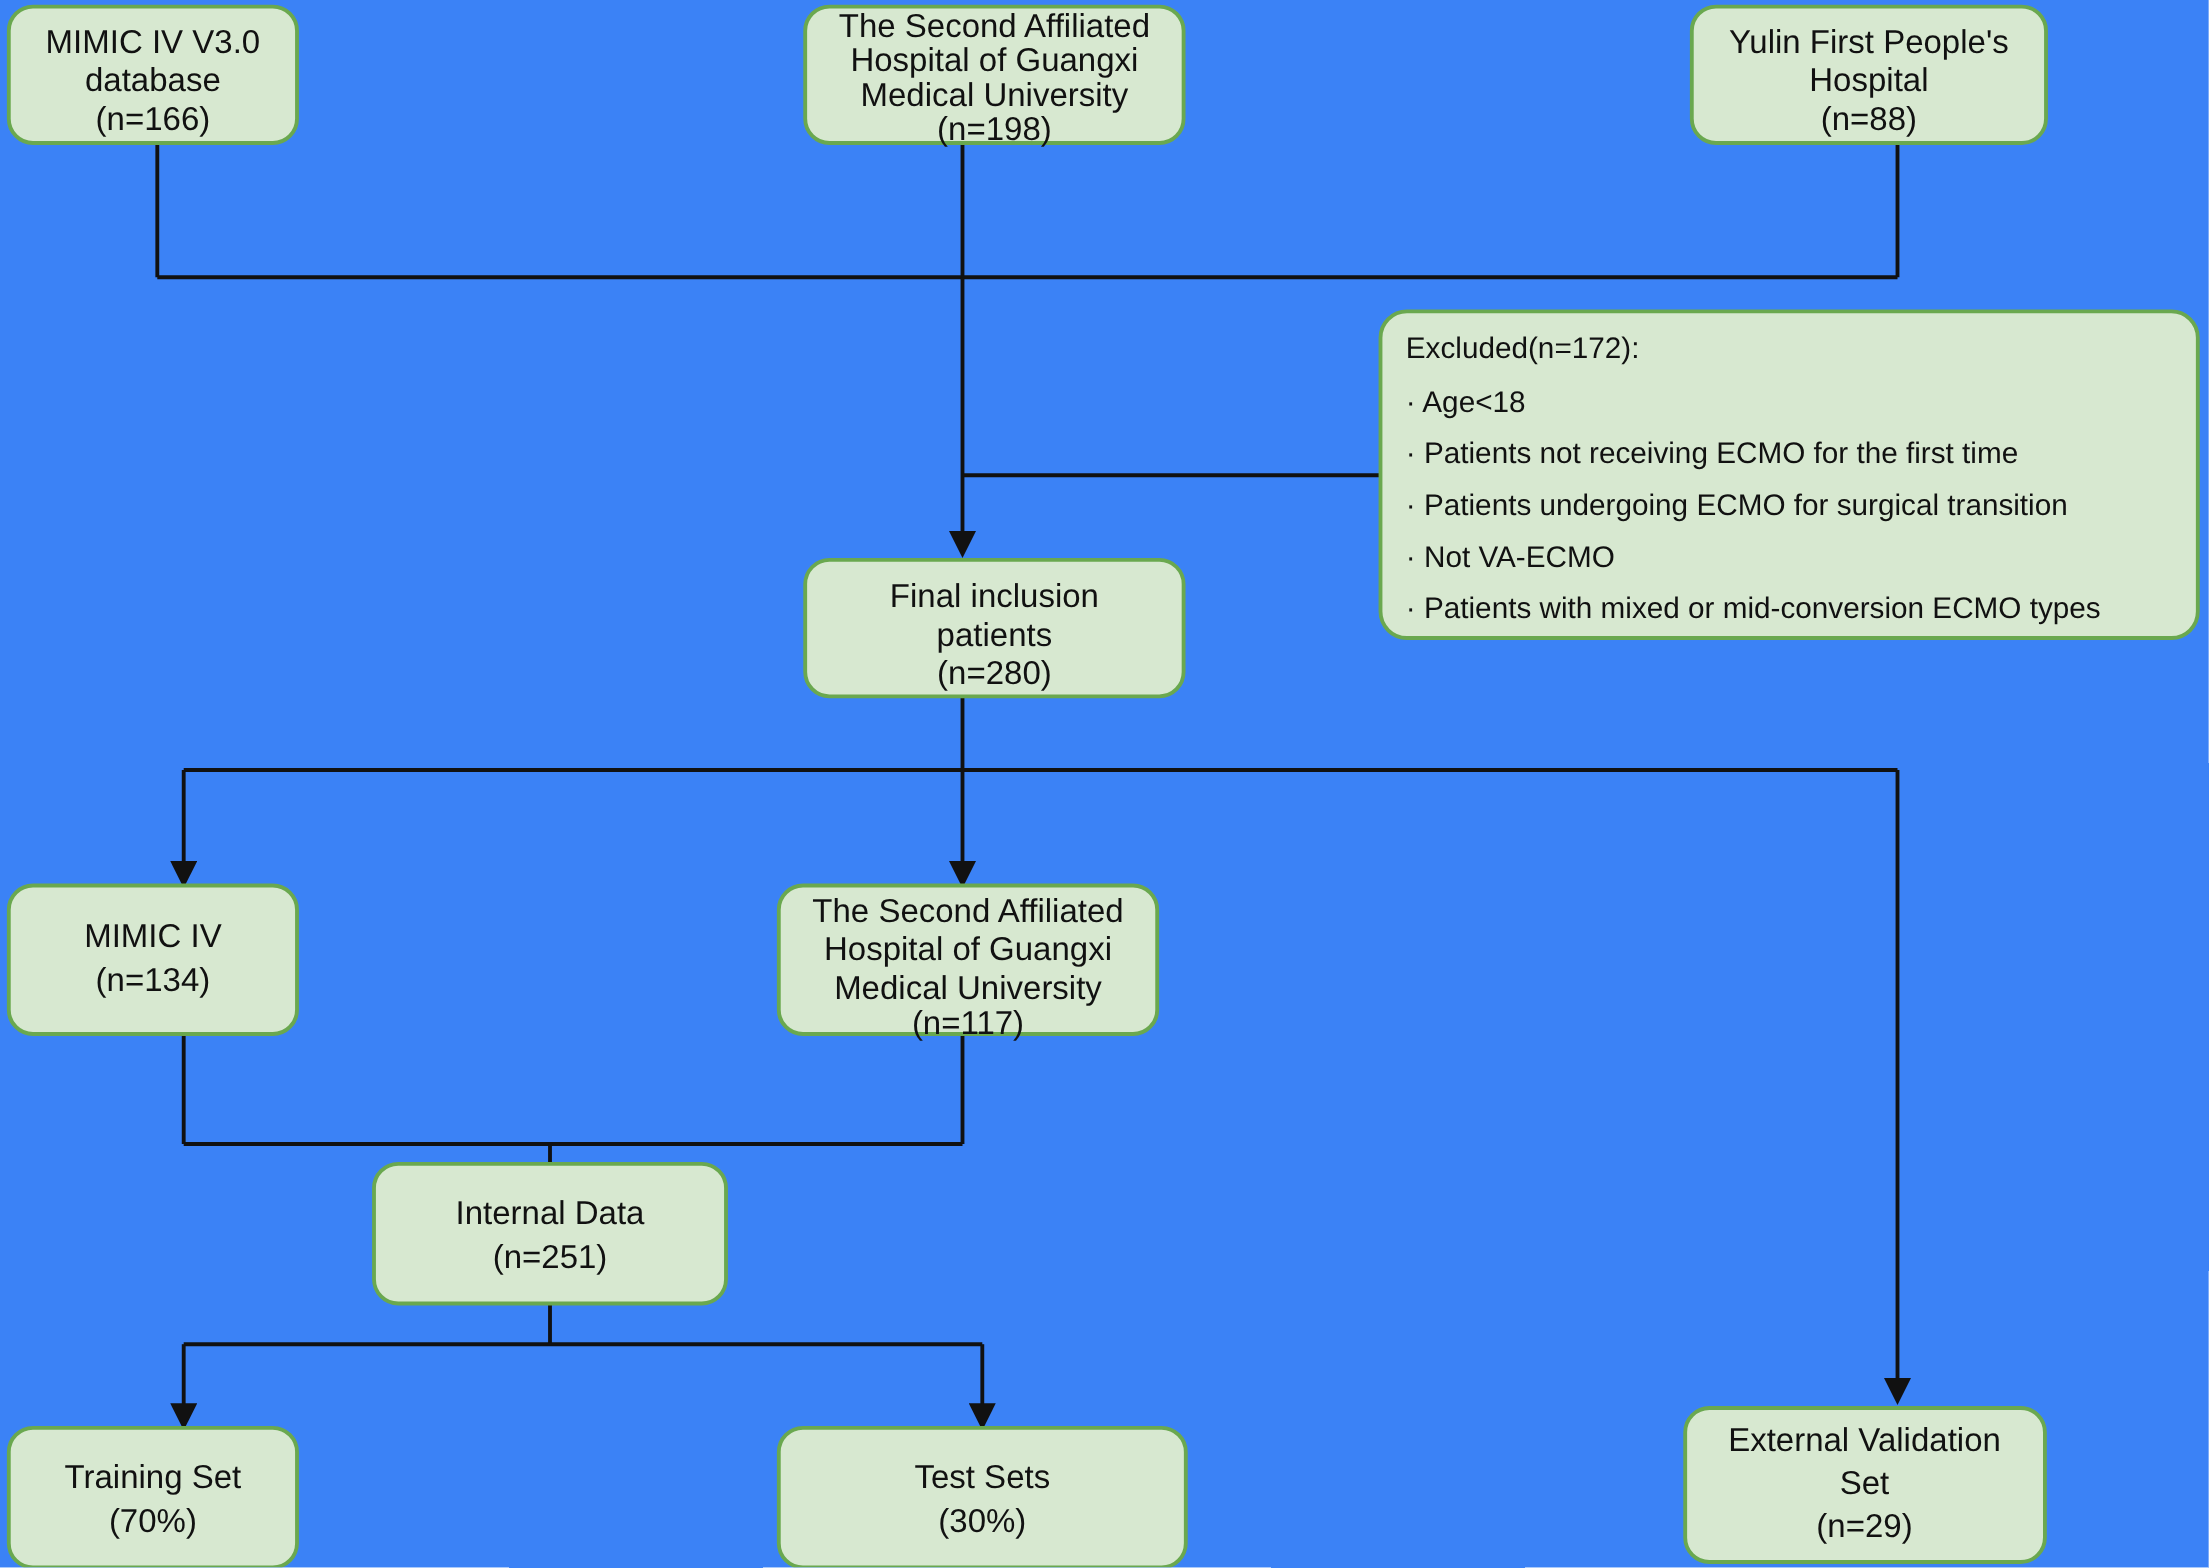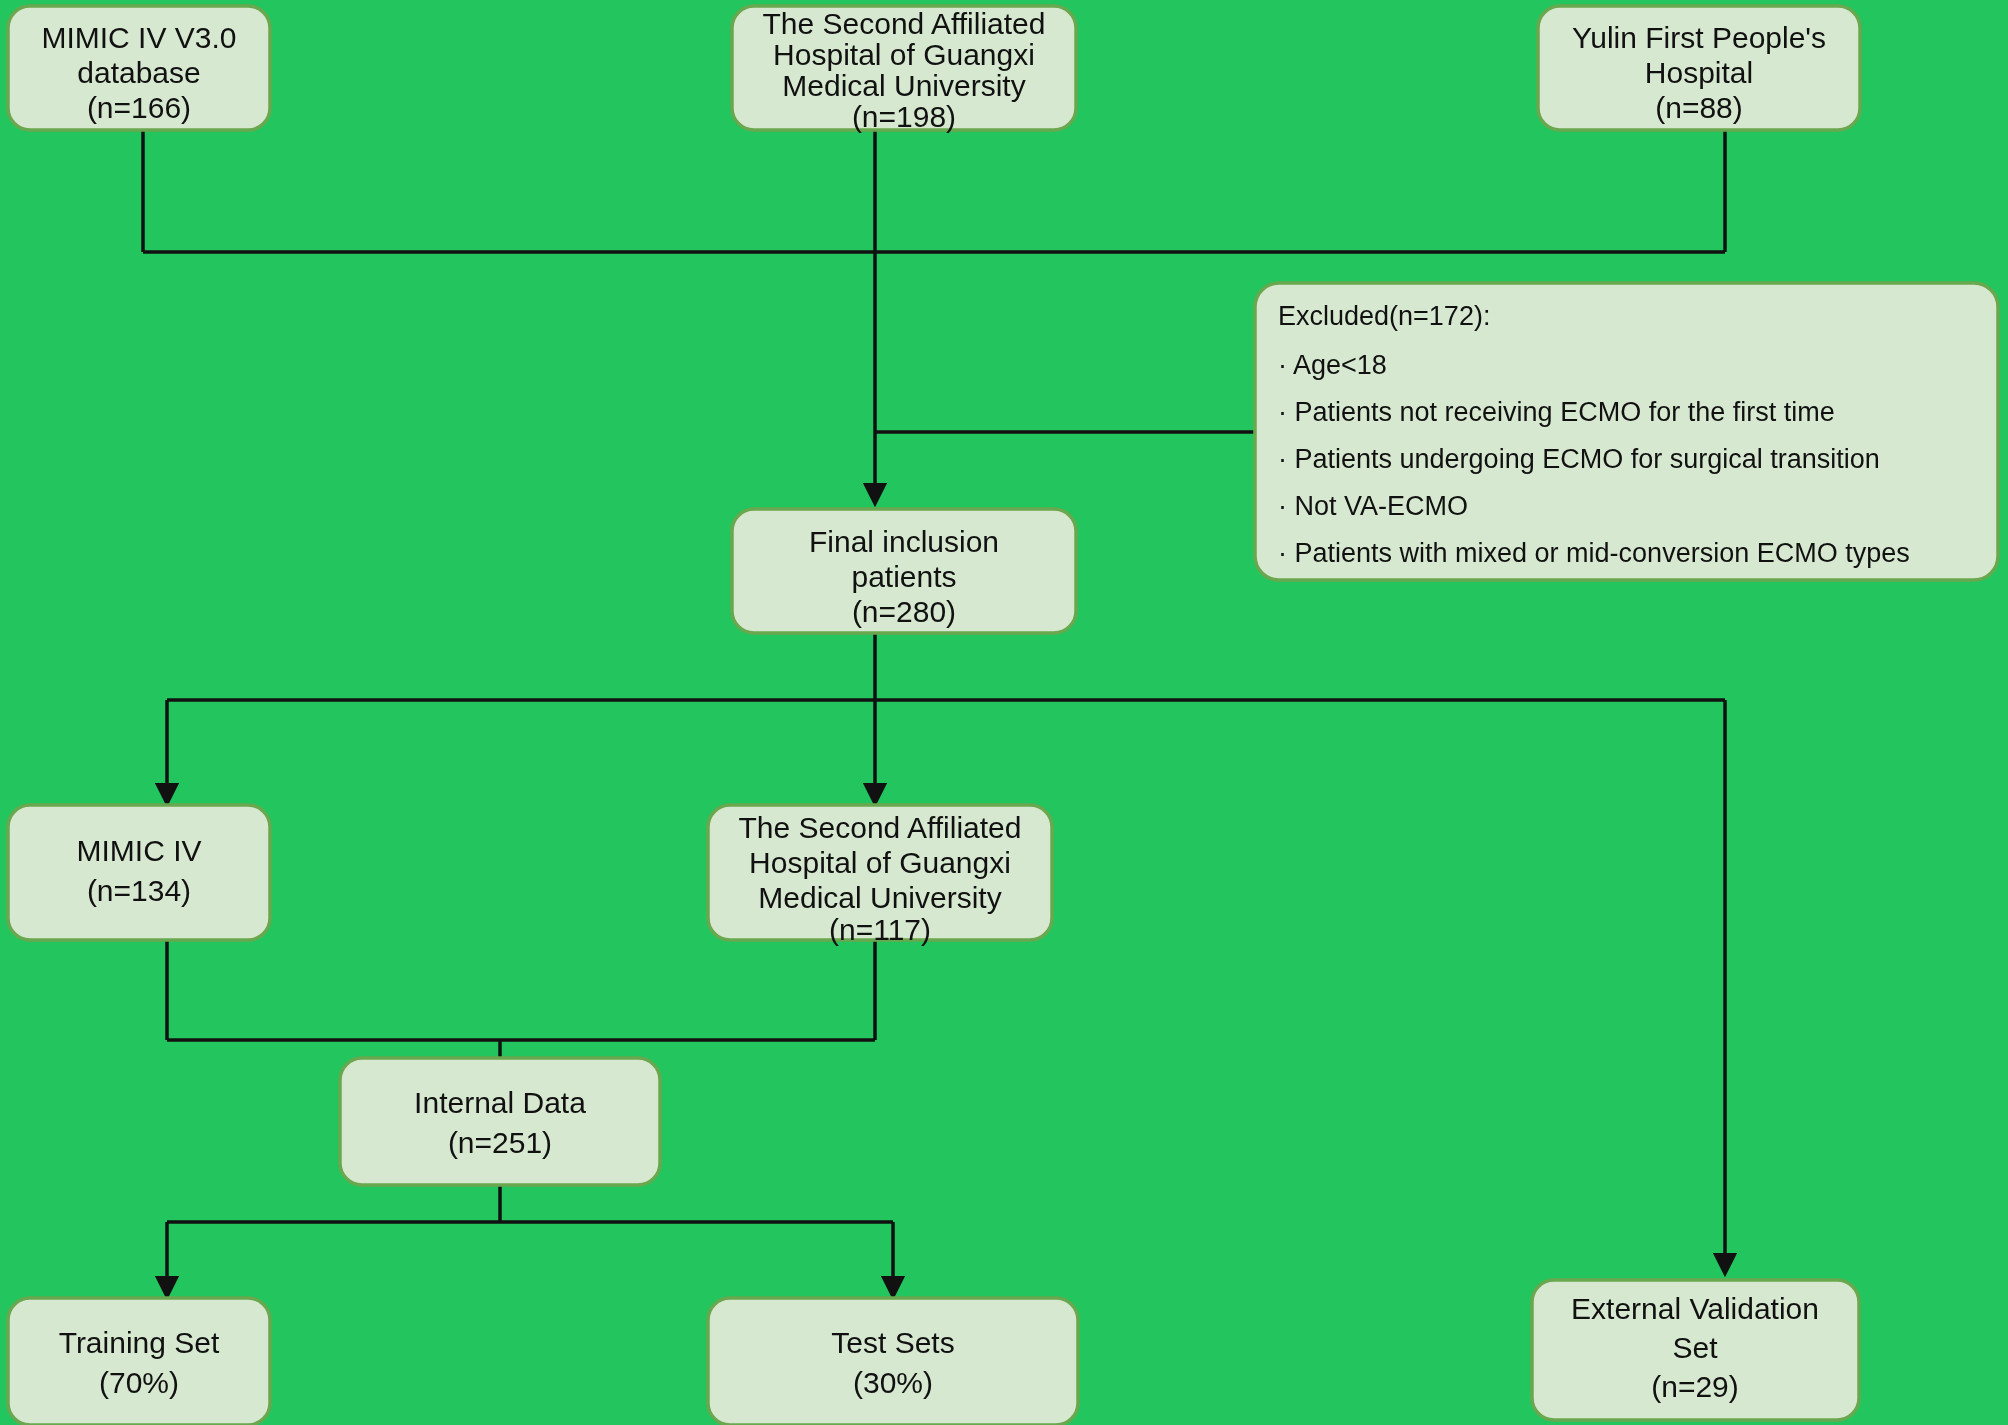--- a/index.html
+++ b/index.html
@@ -7,21 +7,21 @@
     padding: 0;
     background: #ffffff;
   }
   body {
     font-family: "Liberation Sans", sans-serif;
   }
   #flowchart-root {
     position: relative;
     width: 2008px;
     height: 1425px;
-    background: #22c55e;
+    background: #3b82f6;
     overflow: hidden;
   }
   svg.fc {
     position: absolute;
     left: 0;
     top: 0;
     width: 2008px;
     height: 1425px;
   }
   .node-rect {

